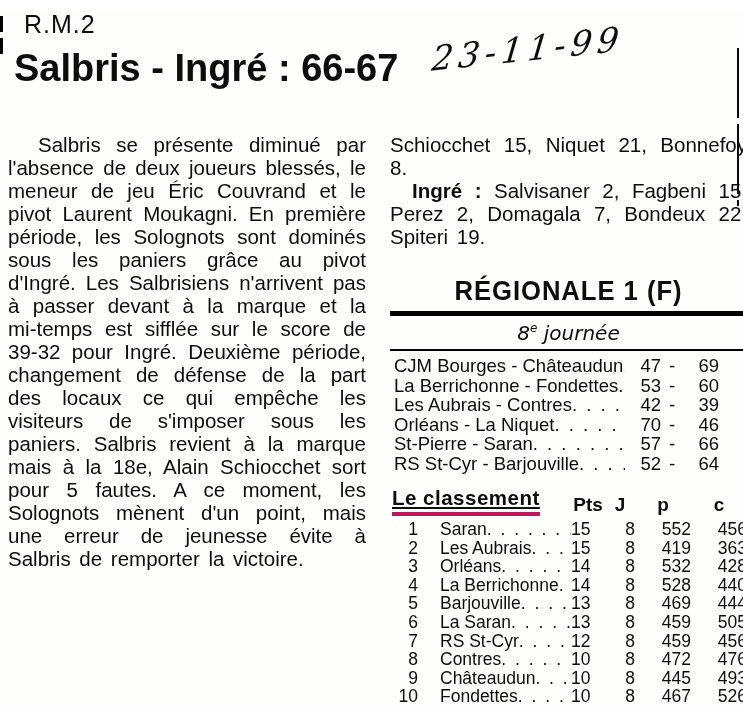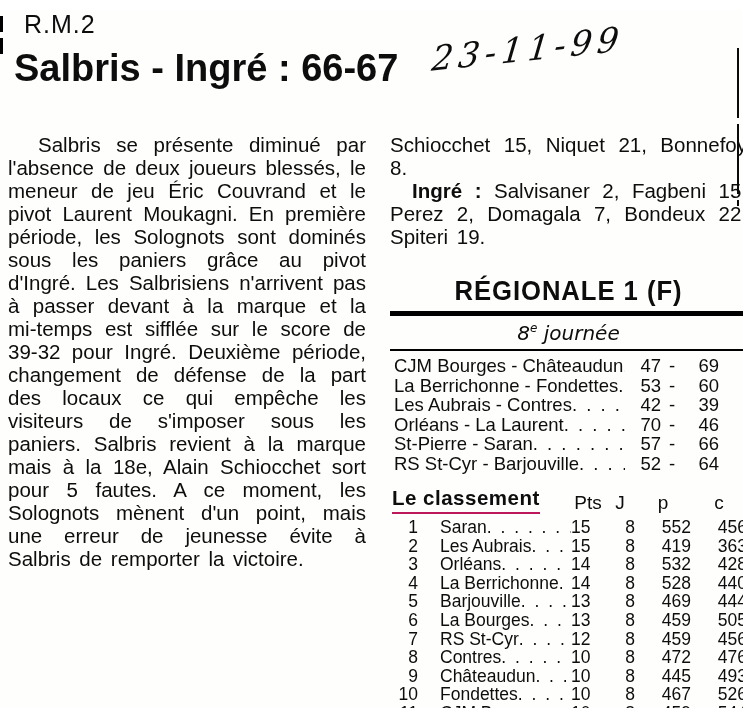--- a/index.html
+++ b/index.html
@@ -57,23 +57,23 @@
   .rrow .match { white-space:nowrap; }
   .rrow .dots, .trow .dots { flex:1; overflow:hidden; white-space:nowrap; }
   .rrow .dots::after, .trow .dots::after {
     content:" . . . . . . . . . . . . . . . . . . . . . . . . . ."; letter-spacing:2px; }
   .rrow .s1 { width:36px; text-align:right; flex:none; }
   .rrow .dash { width:22px; text-align:center; flex:none; }
   .rrow .s2 { width:36px; text-align:right; flex:none; }
 
   .table-head { display:flex; align-items:flex-end; margin-top:13px; font-size:19px; padding-left:2px; }
   .table-head .tc-title { font-weight:bold; font-size:20.5px; letter-spacing:0.5px;
-    border-bottom:2px solid #be185d; padding-bottom:2px; white-space:nowrap; }
+    border-bottom:4px solid #be185d; padding-bottom:2px; white-space:nowrap;text-decoration:underline; }
   .table-head .spacer { flex:1; }
-  .hcol { flex:none; text-align:center; font-weight:normal; }
+  .hcol { flex:none; text-align:center; font-weight:bold; }
   .w-pts { width:34px; } .w-j { width:30px; } .w-p { width:56px; } .w-c { width:56px; }
 
   .classement { margin-top:4px; }
   .trow { display:flex; align-items:baseline; font-size:17.5px; line-height:18.6px; }
   .trow .rank { width:28px; text-align:right; flex:none; }
   .trow .team { margin-left:22px; white-space:nowrap; }
   .trow .pts { width:34px; text-align:left; flex:none; }
   .trow .j   { width:30px; text-align:right; flex:none; }
   .trow .p   { width:56px; text-align:right; flex:none; }
   .trow .c   { width:56px; text-align:right; flex:none; }
@@ -125,21 +125,21 @@
               <span class="s2">60</span>
             </div>
             <div class="rrow">
               <span class="match">Les Aubrais - Contres</span>
               <span class="dots"></span>
               <span class="s1">42</span>
               <span class="dash">-</span>
               <span class="s2">39</span>
             </div>
             <div class="rrow">
-              <span class="match">Orléans - La Laurent</span>
+              <span class="match">Orléans - La Niquet</span>
               <span class="dots"></span>
               <span class="s1">70</span>
               <span class="dash">-</span>
               <span class="s2">46</span>
             </div>
             <div class="rrow">
               <span class="match">St-Pierre - Saran</span>
               <span class="dots"></span>
               <span class="s1">57</span>
               <span class="dash">-</span>
@@ -204,21 +204,21 @@
               <span class="rank">5</span>
               <span class="team">Barjouville</span>
               <span class="dots"></span>
               <span class="pts">13</span>
               <span class="j">8</span>
               <span class="p">469</span>
               <span class="c">444</span>
             </div>
             <div class="trow">
               <span class="rank">6</span>
-              <span class="team">La Bourges</span>
+              <span class="team">La Saran</span>
               <span class="dots"></span>
               <span class="pts">13</span>
               <span class="j">8</span>
               <span class="p">459</span>
               <span class="c">505</span>
             </div>
             <div class="trow">
               <span class="rank">7</span>
               <span class="team">RS St-Cyr</span>
               <span class="dots"></span>

